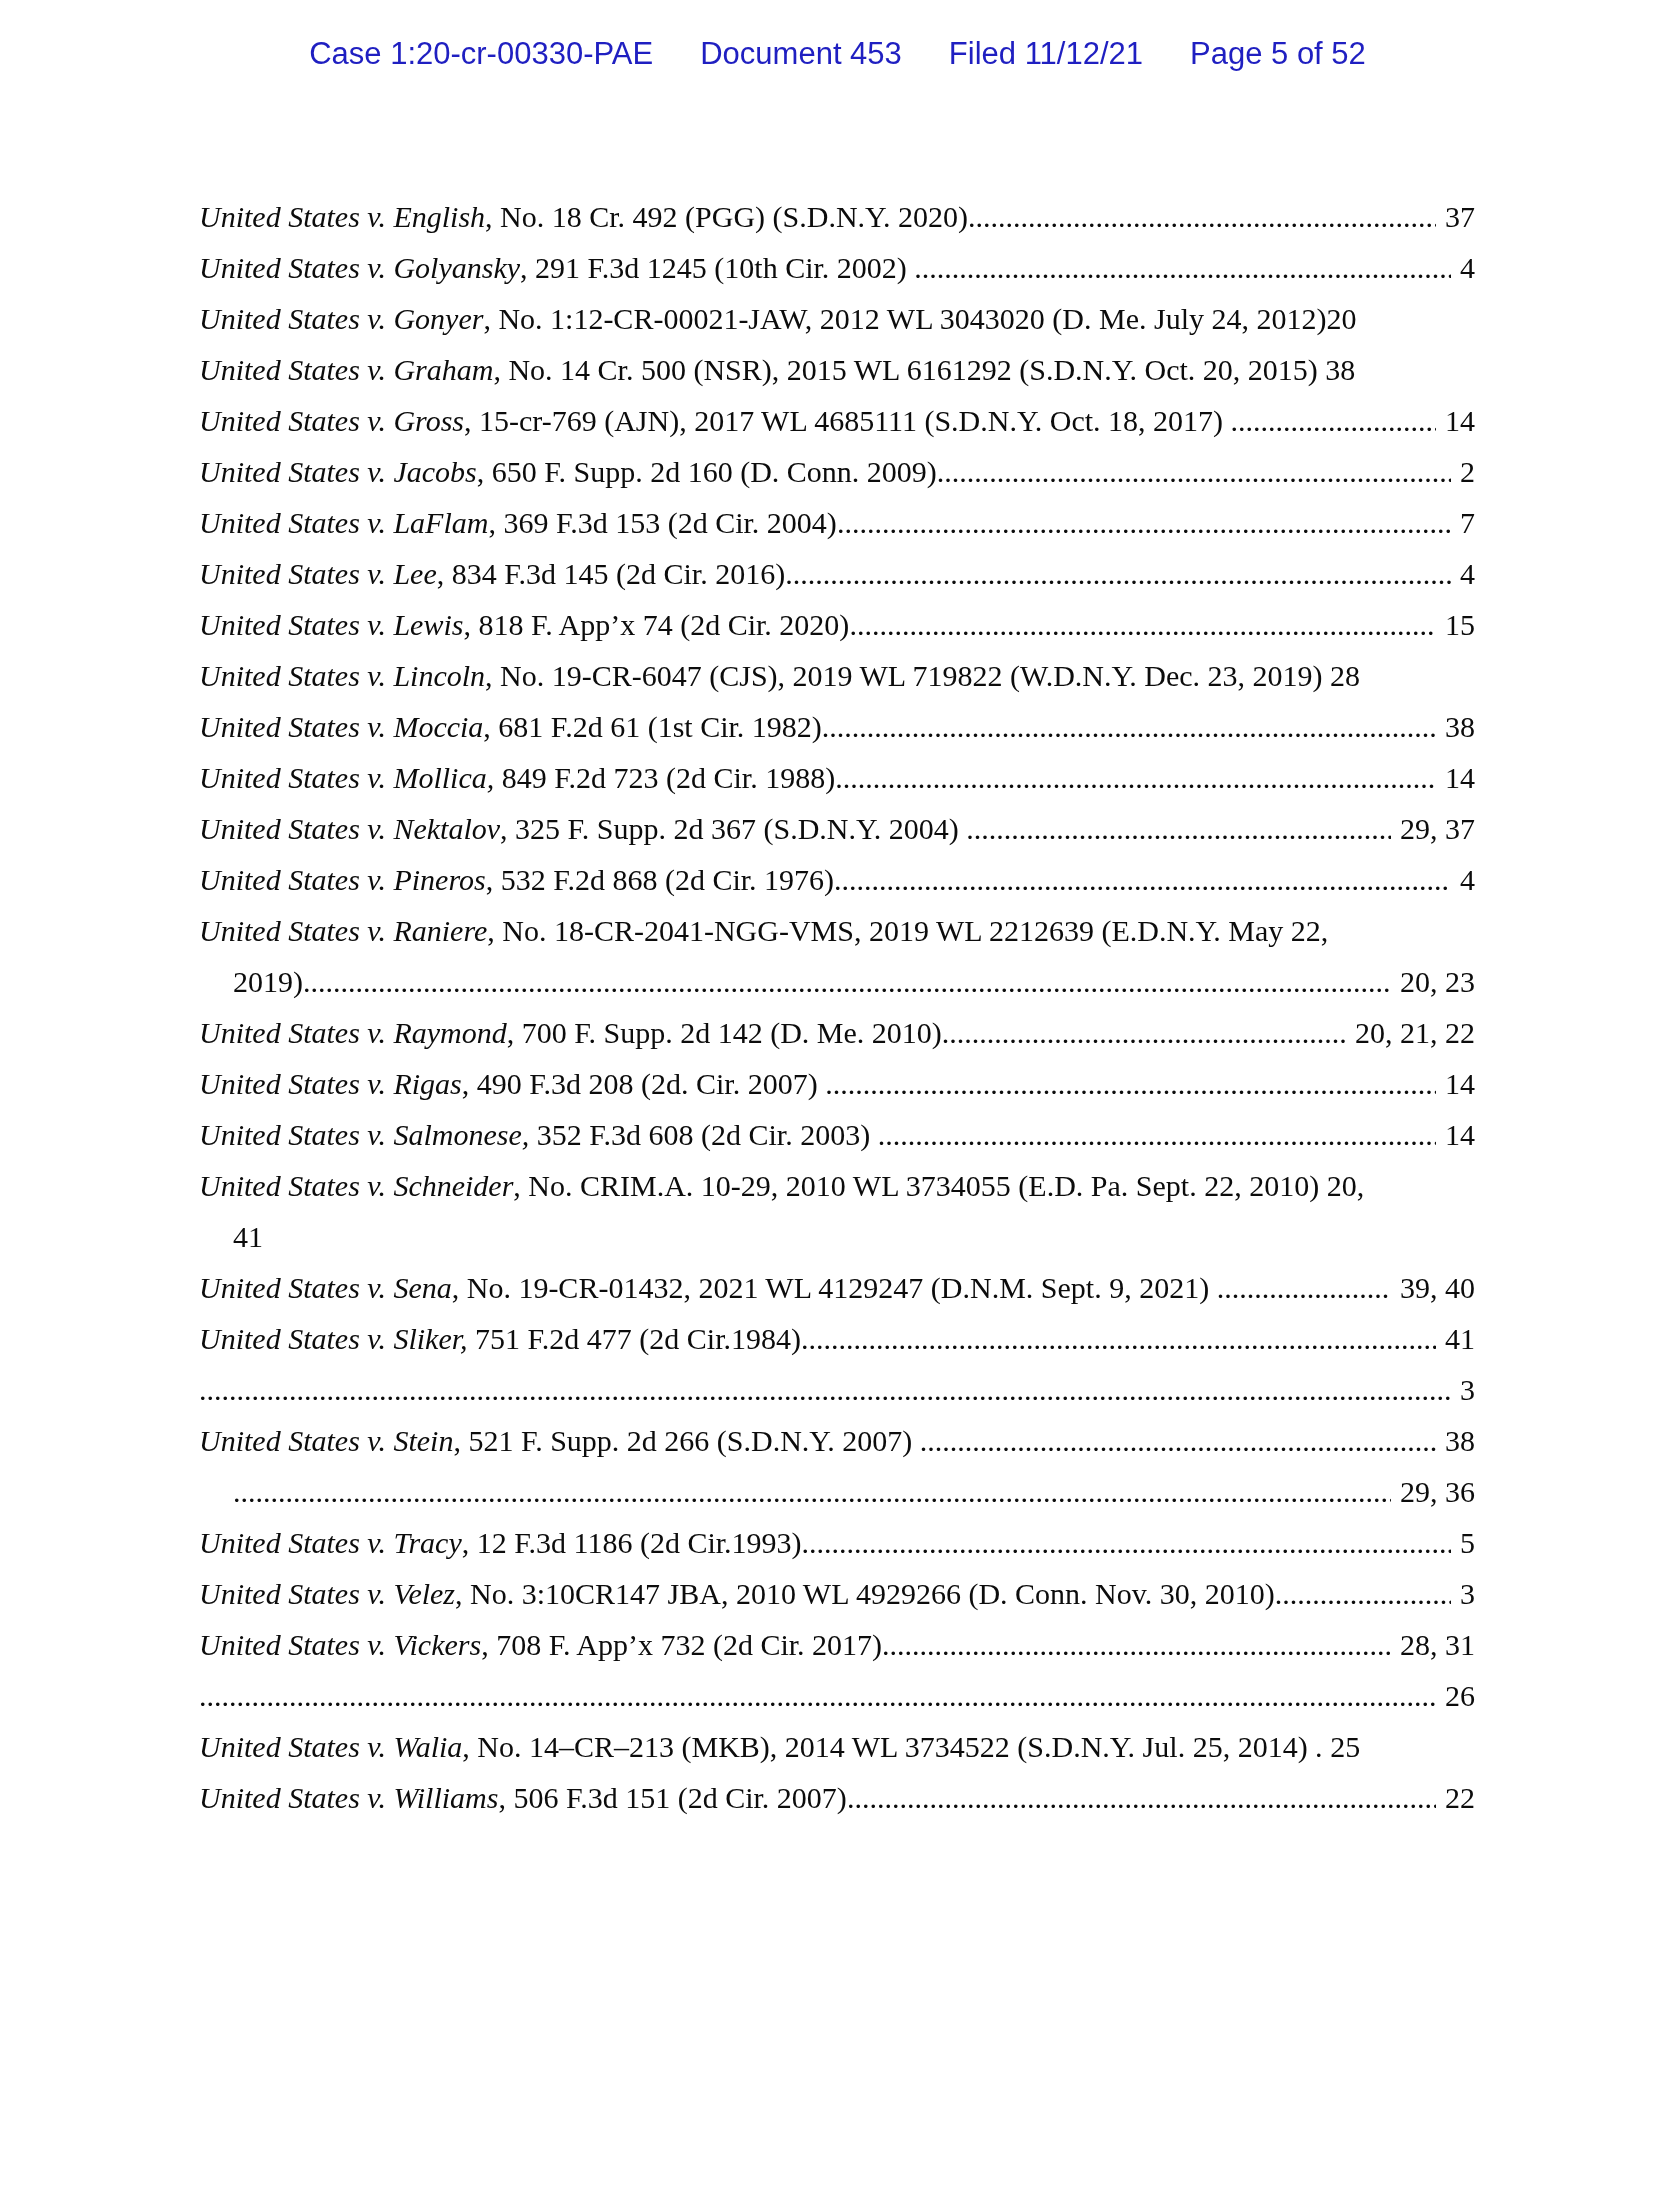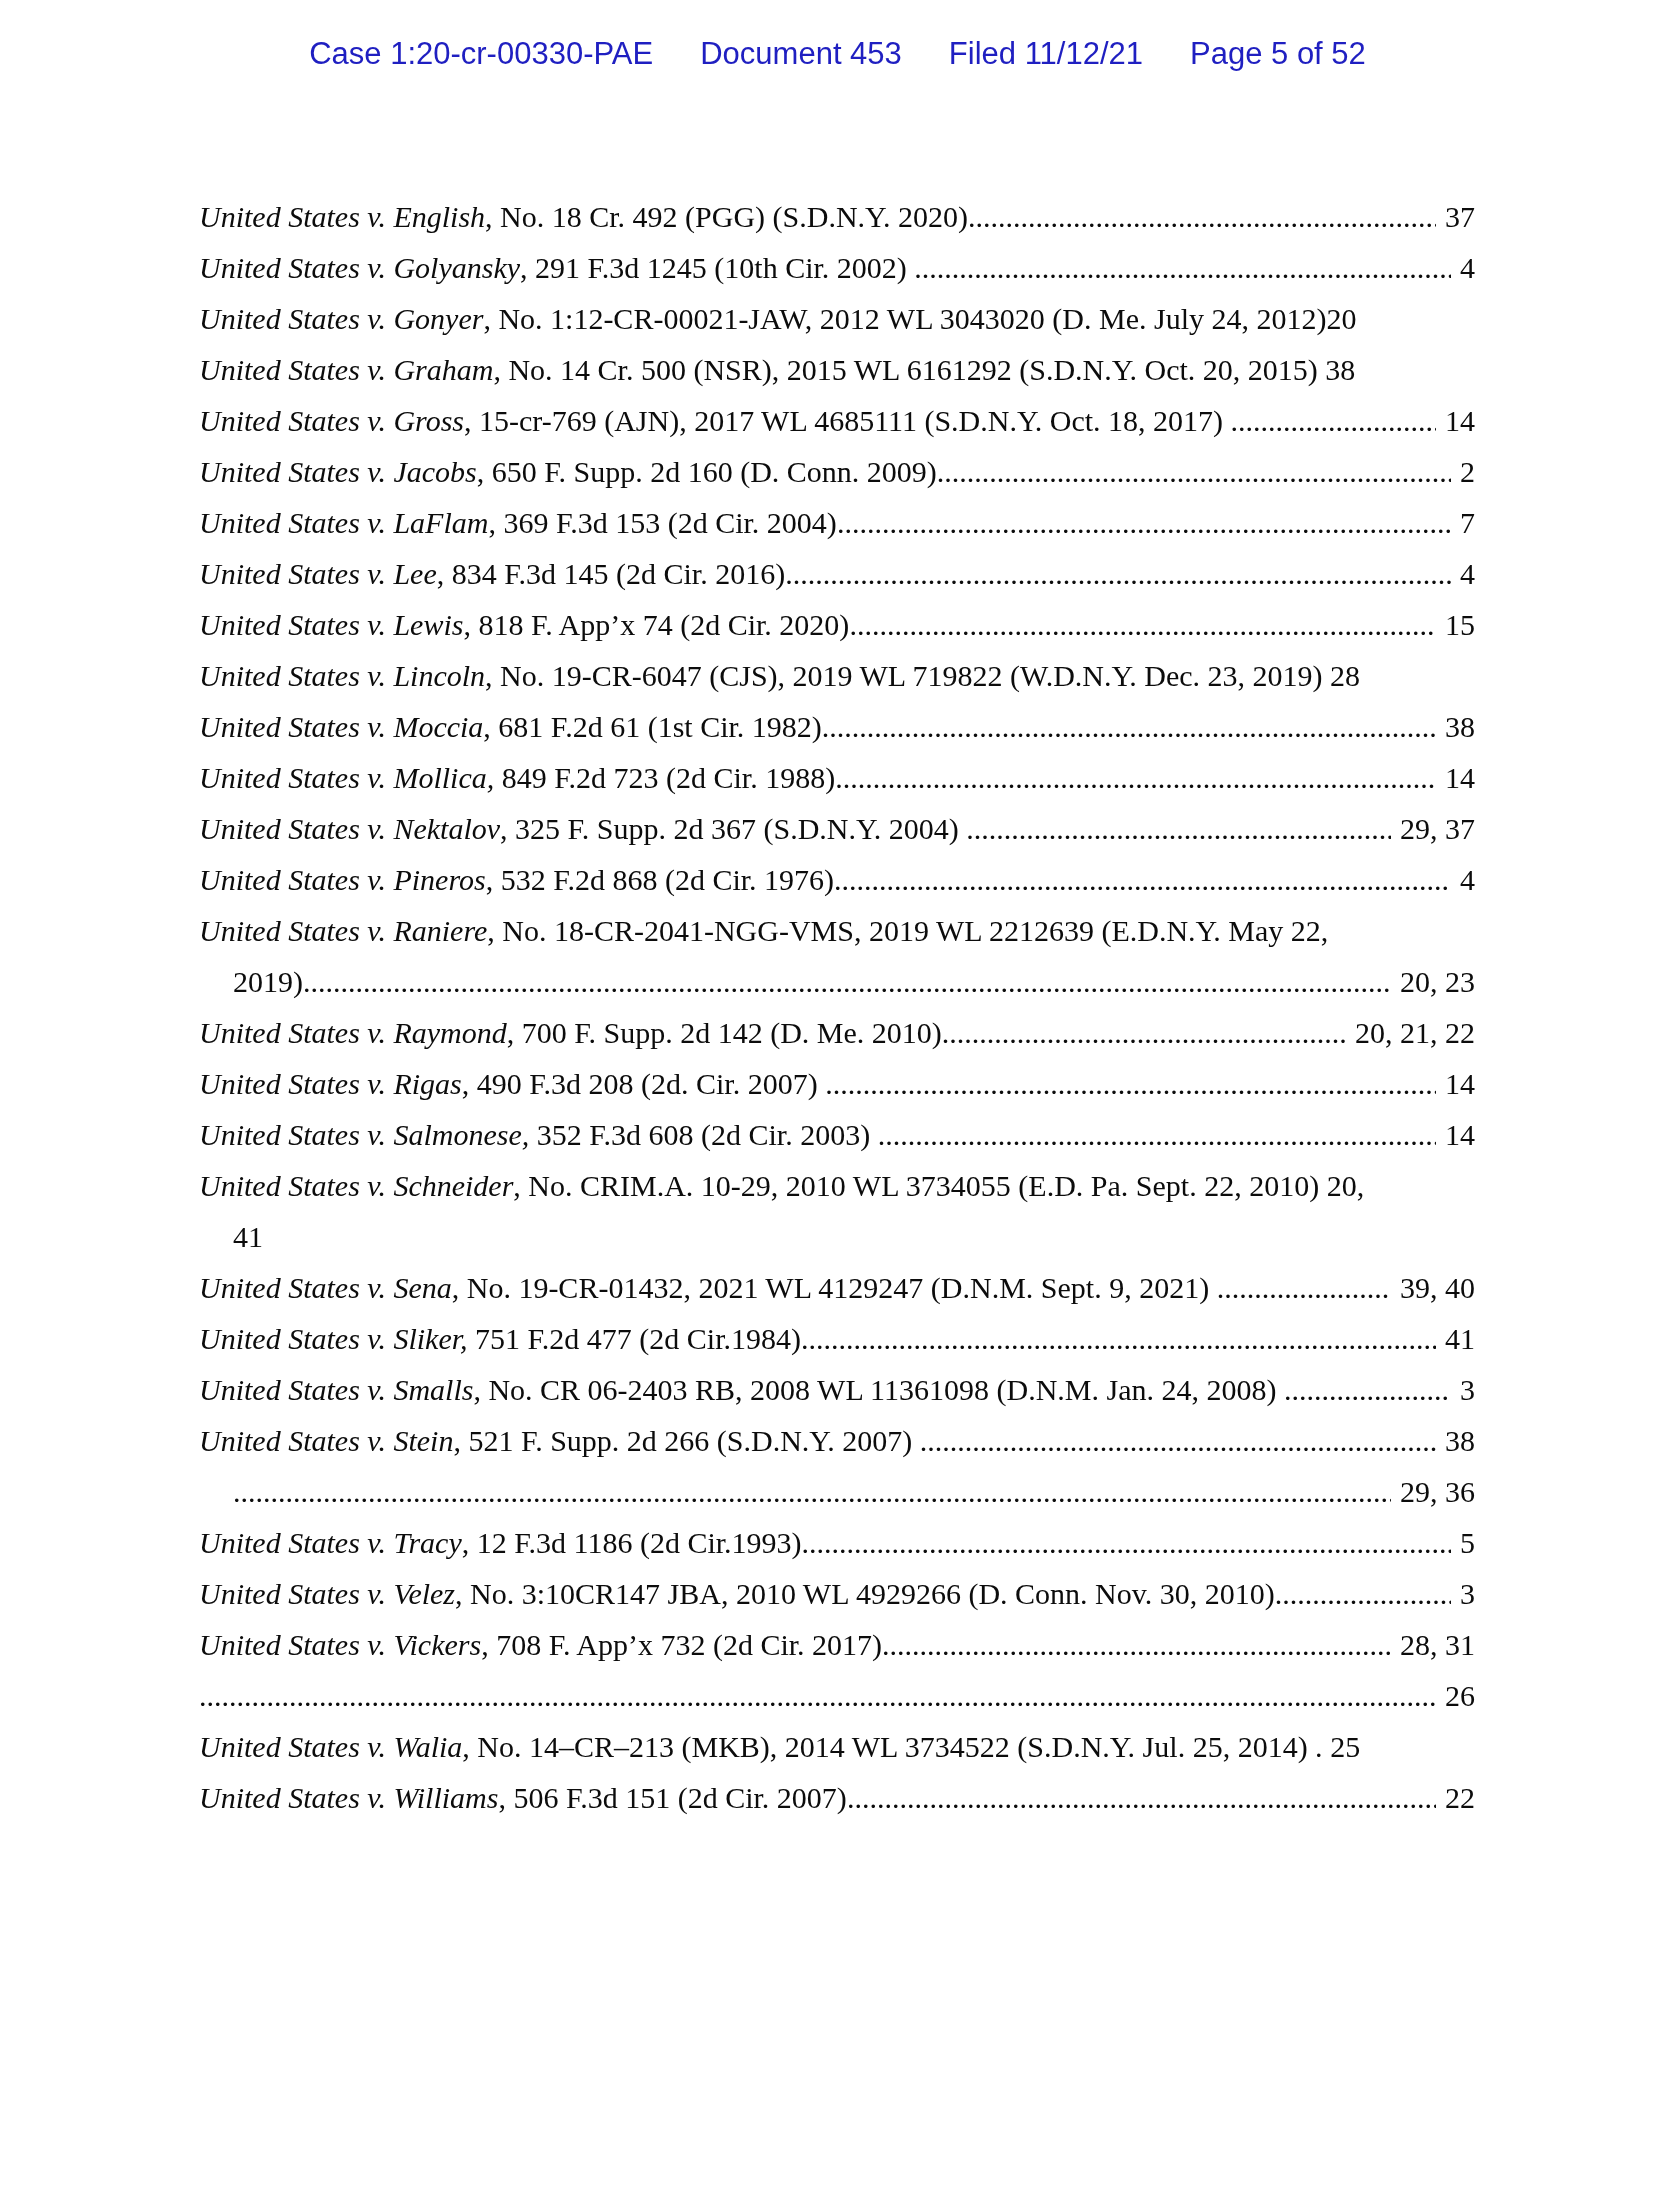--- a/index.html
+++ b/index.html
@@ -193,21 +193,20 @@
     <span class="cite"><span class="case-name">United States v. Sena</span><span class="case-rest">, No. 19-CR-01432, 2021 WL 4129247 (D.N.M. Sept. 9, 2021) </span></span>
     <span class="leader"></span>
     <span class="pageref">39, 40</span>
   </div>
       <div class="toa-line">
     <span class="cite"><span class="case-name">United States v. Sliker,</span><span class="case-rest"> 751 F.2d 477 (2d Cir.1984)</span></span>
     <span class="leader"></span>
     <span class="pageref">41</span>
   </div>
       <div class="toa-line">
-    <span class="cite"><span class="case-name">United States v. Smalls</span><span class="case-rest">, No. CR 06-2403 RB, 2008 WL 11361098 (D.N.M. Jan. 24, 2008) </span></span>
     <span class="leader"></span>
     <span class="pageref">3</span>
   </div>
       <div class="toa-line">
     <span class="cite"><span class="case-name">United States v. Stein</span><span class="case-rest">, 521 F. Supp. 2d 266 (S.D.N.Y. 2007) </span></span>
     <span class="leader"></span>
     <span class="pageref">38</span>
   </div>
       <div class="toa-line indent">
     <span class="cite"><span class="case-rest"></span></span>

